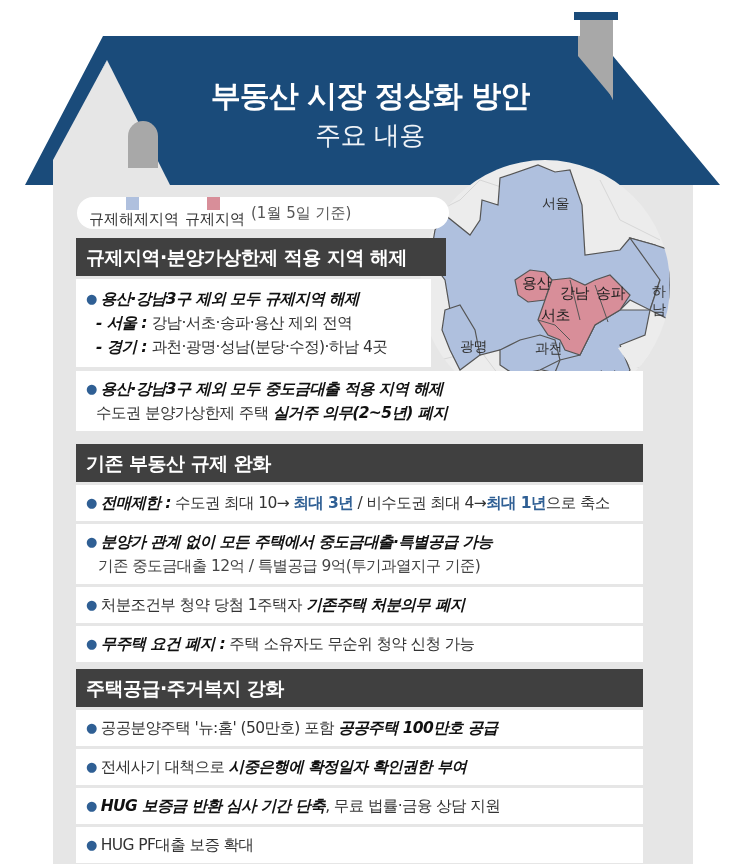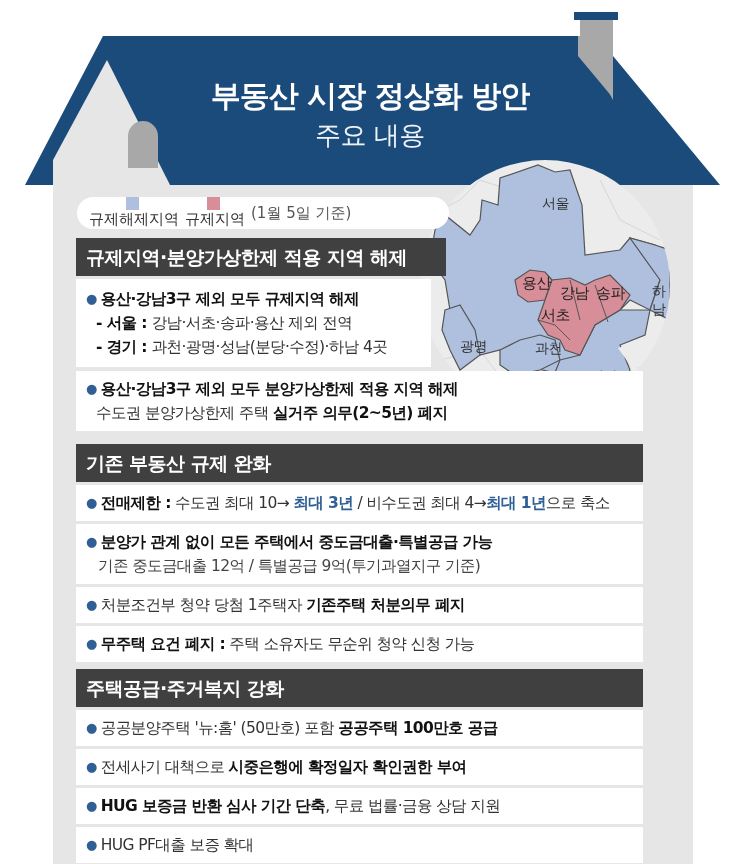--- a/index.html
+++ b/index.html
@@ -14,21 +14,21 @@
   #legend { left:77px; top:197px; width:372px; height:32px; background:#fff; border-radius:16px;
             font-size:15px; display:flex; align-items:center; padding-left:12px; box-sizing:border-box; color:#333; white-space:nowrap; }
   .swatch { display:inline-block; width:13px; height:13px; margin-right:4px; }
   .legend-item { display:inline-flex; align-items:center; margin-right:6px;flex-direction:column; }
   .legend-note { color:#555; }
   .section { left:76px; width:567px; }
   .sec-header { background:#404040; color:#fff; font-size:19px; font-weight:bold; height:38px;
                 line-height:38px; padding-left:10px; letter-spacing:-0.5px; box-sizing:border-box; }
   .row { background:#fff; margin-top:3px; padding:6px 8px 6px 10px; font-size:15.5px; line-height:24px;
          letter-spacing:-0.6px; color:#333; white-space:nowrap; }
-  .row .b { font-weight:bold; color:#111; }
+  .row .b { font-weight:bold; color:#111;font-style:italic; }
   .row .hl { font-weight:bold; color:#2f5f94; }
   .bullet { color:#2f5f94; margin-right:4px; font-size:13px; vertical-align:1px; }
   .sub { padding-left:10px; }
   .sub2 { padding-left:12px; color:#444; }
   #map { left:420px; top:160px; width:250px; height:250px; border-radius:50%; overflow:hidden; background:#ececec; }
   .map-label { position:absolute; font-size:14px; color:#333; letter-spacing:-0.5px; }
   .map-label.red { font-size:15px; color:#222; }
 </style>
 </head>
 <body>
@@ -107,21 +107,21 @@
 </div>
 <div class="abs section" style="top:276px;width:355px;">
   <div class="row" style="padding-top:8px;padding-bottom:8px;">
     <div><span class="bullet">●</span><span class="b">용산·강남3구 제외 모두 규제지역 해제</span></div>
     <div class="sub"><span class="b">- 서울 : </span><span>강남·서초·송파·용산 제외 전역</span></div>
     <div class="sub"><span class="b">- 경기 : </span><span>과천·광명·성남(분당·수정)·하남 4곳</span></div>
   </div>
 </div>
 <div class="abs section" style="top:368px;width:567px;">
   <div class="row" style="padding-top:6px;padding-bottom:6px;">
-    <div><span class="bullet">●</span><span class="b">용산·강남3구 제외 모두 분양가상한제 적용 지역 해제</span></div>
+    <div><span class="bullet">●</span><span class="b">용산·강남3구 제외 모두 중도금대출 적용 지역 해제</span></div>
     <div class="sub"><span>수도권 분양가상한제 주택 </span><span class="b">실거주 의무(2~5년) 폐지</span></div>
   </div>
 </div>
 
 <div class="abs section" style="top:444px;">
   <div class="sec-header">기존 부동산 규제 완화</div>
   <div class="row">
     <span class="bullet">●</span><span class="b">전매제한 :</span><span> 수도권 최대 10→ </span><span class="hl">최대 3년</span><span> / 비수도권 최대 4→</span><span class="hl">최대 1년</span><span>으로 축소</span>
   </div>
   <div class="row">

